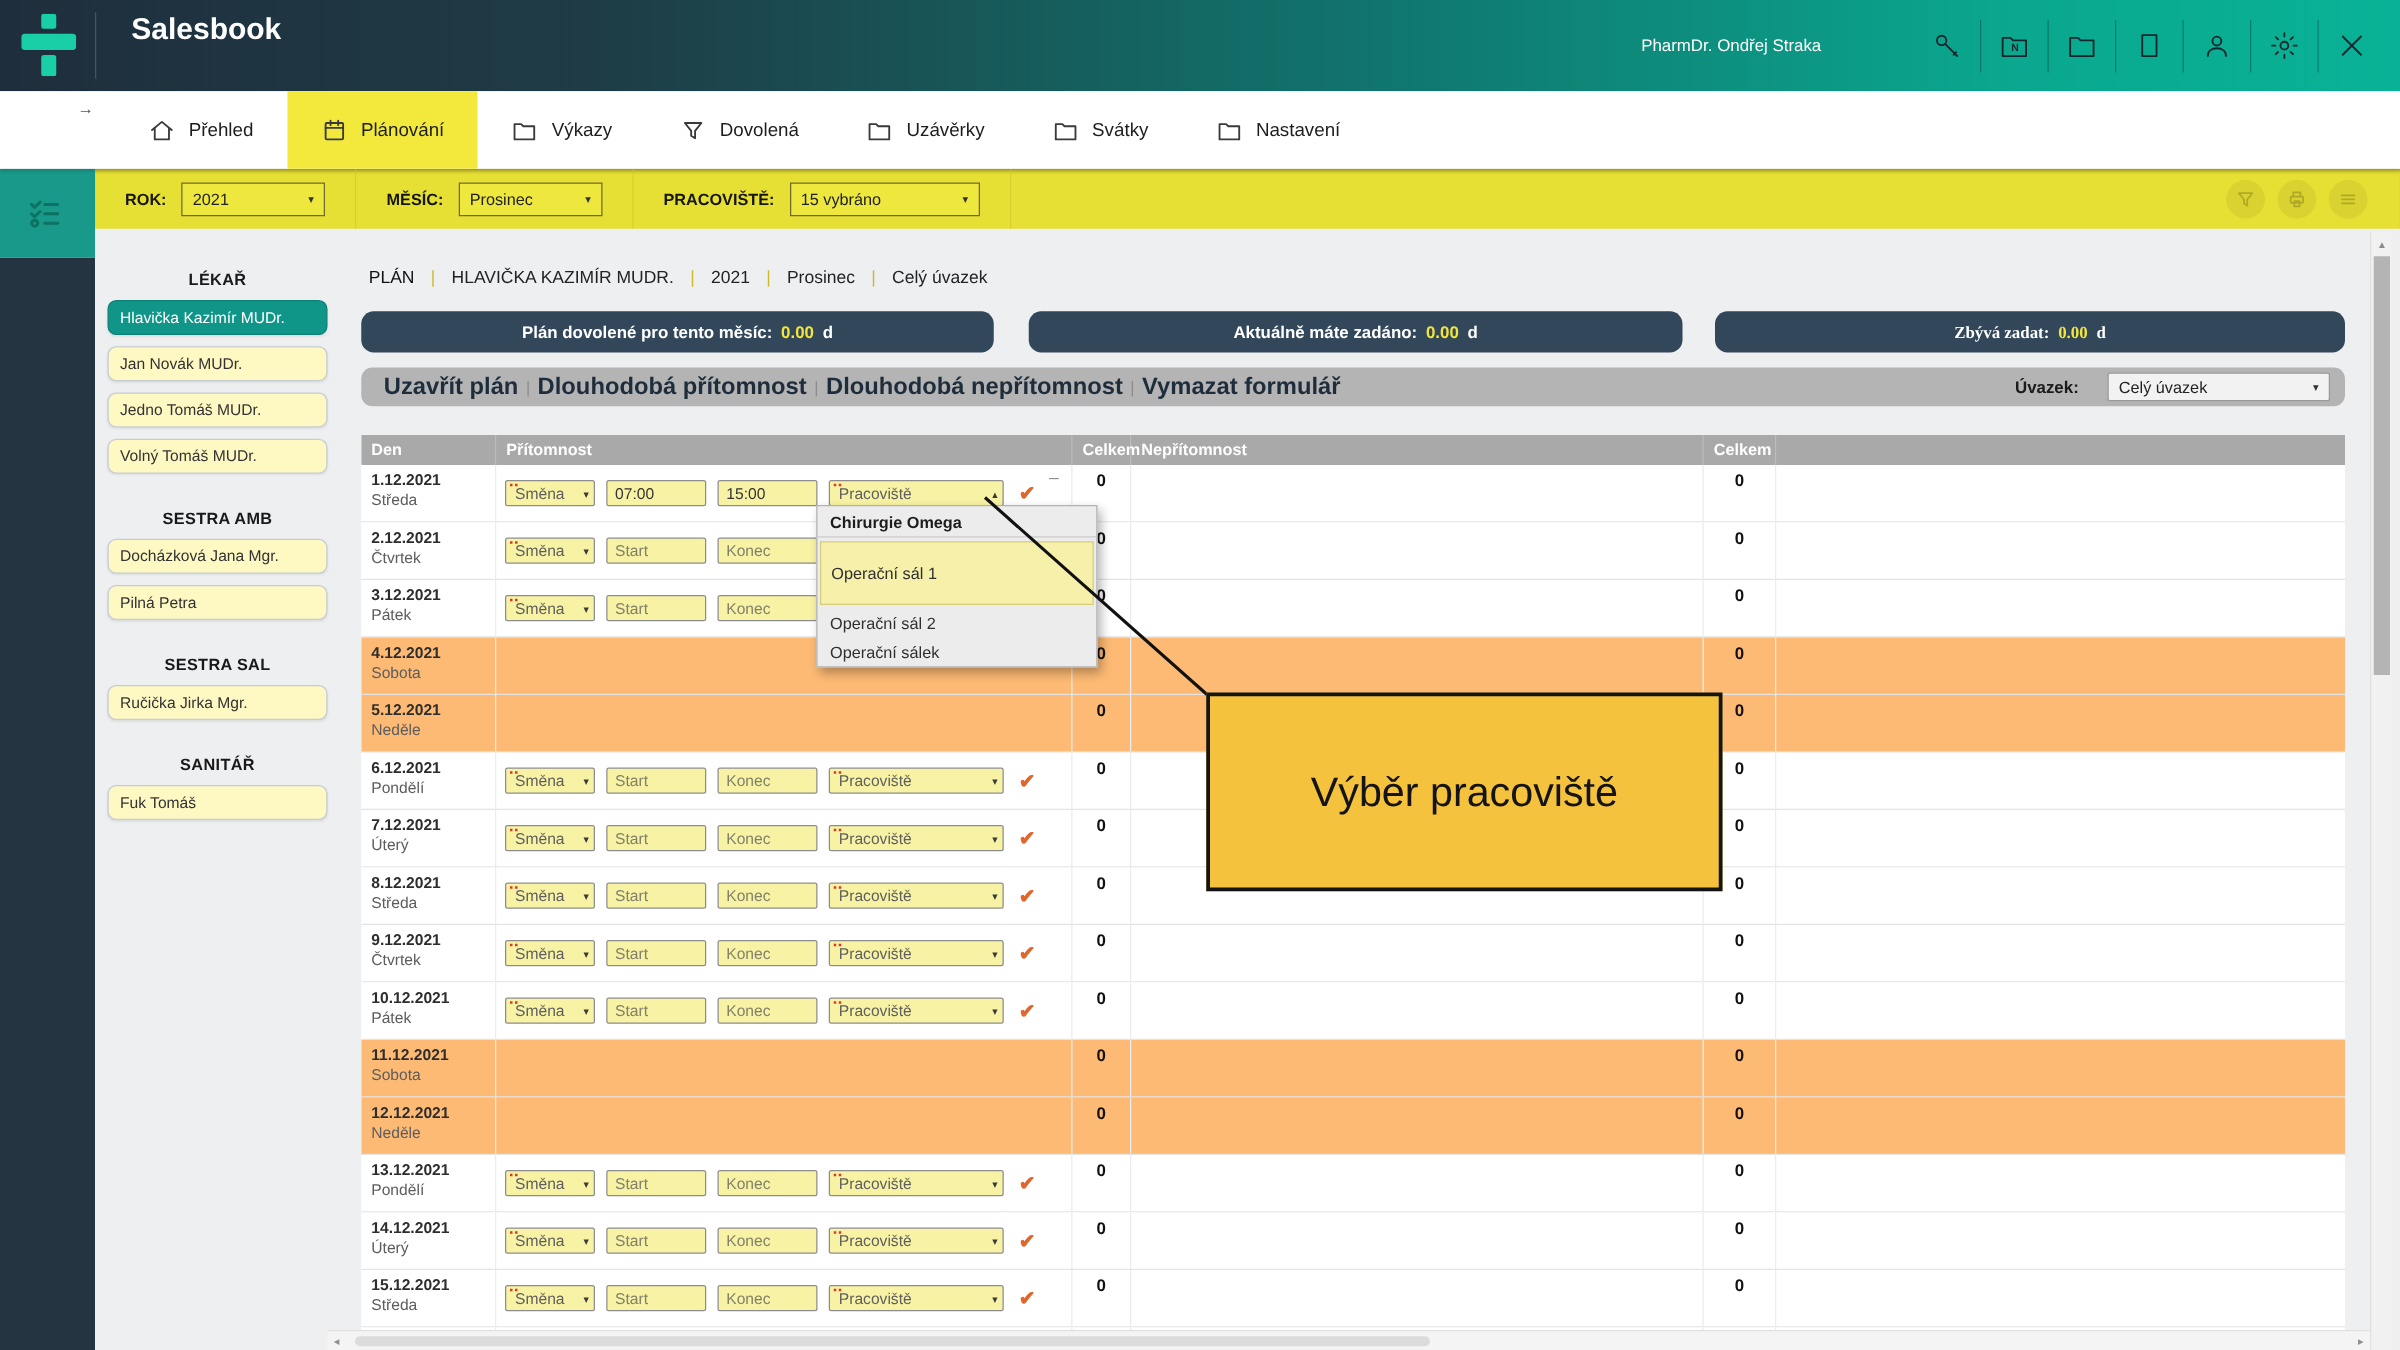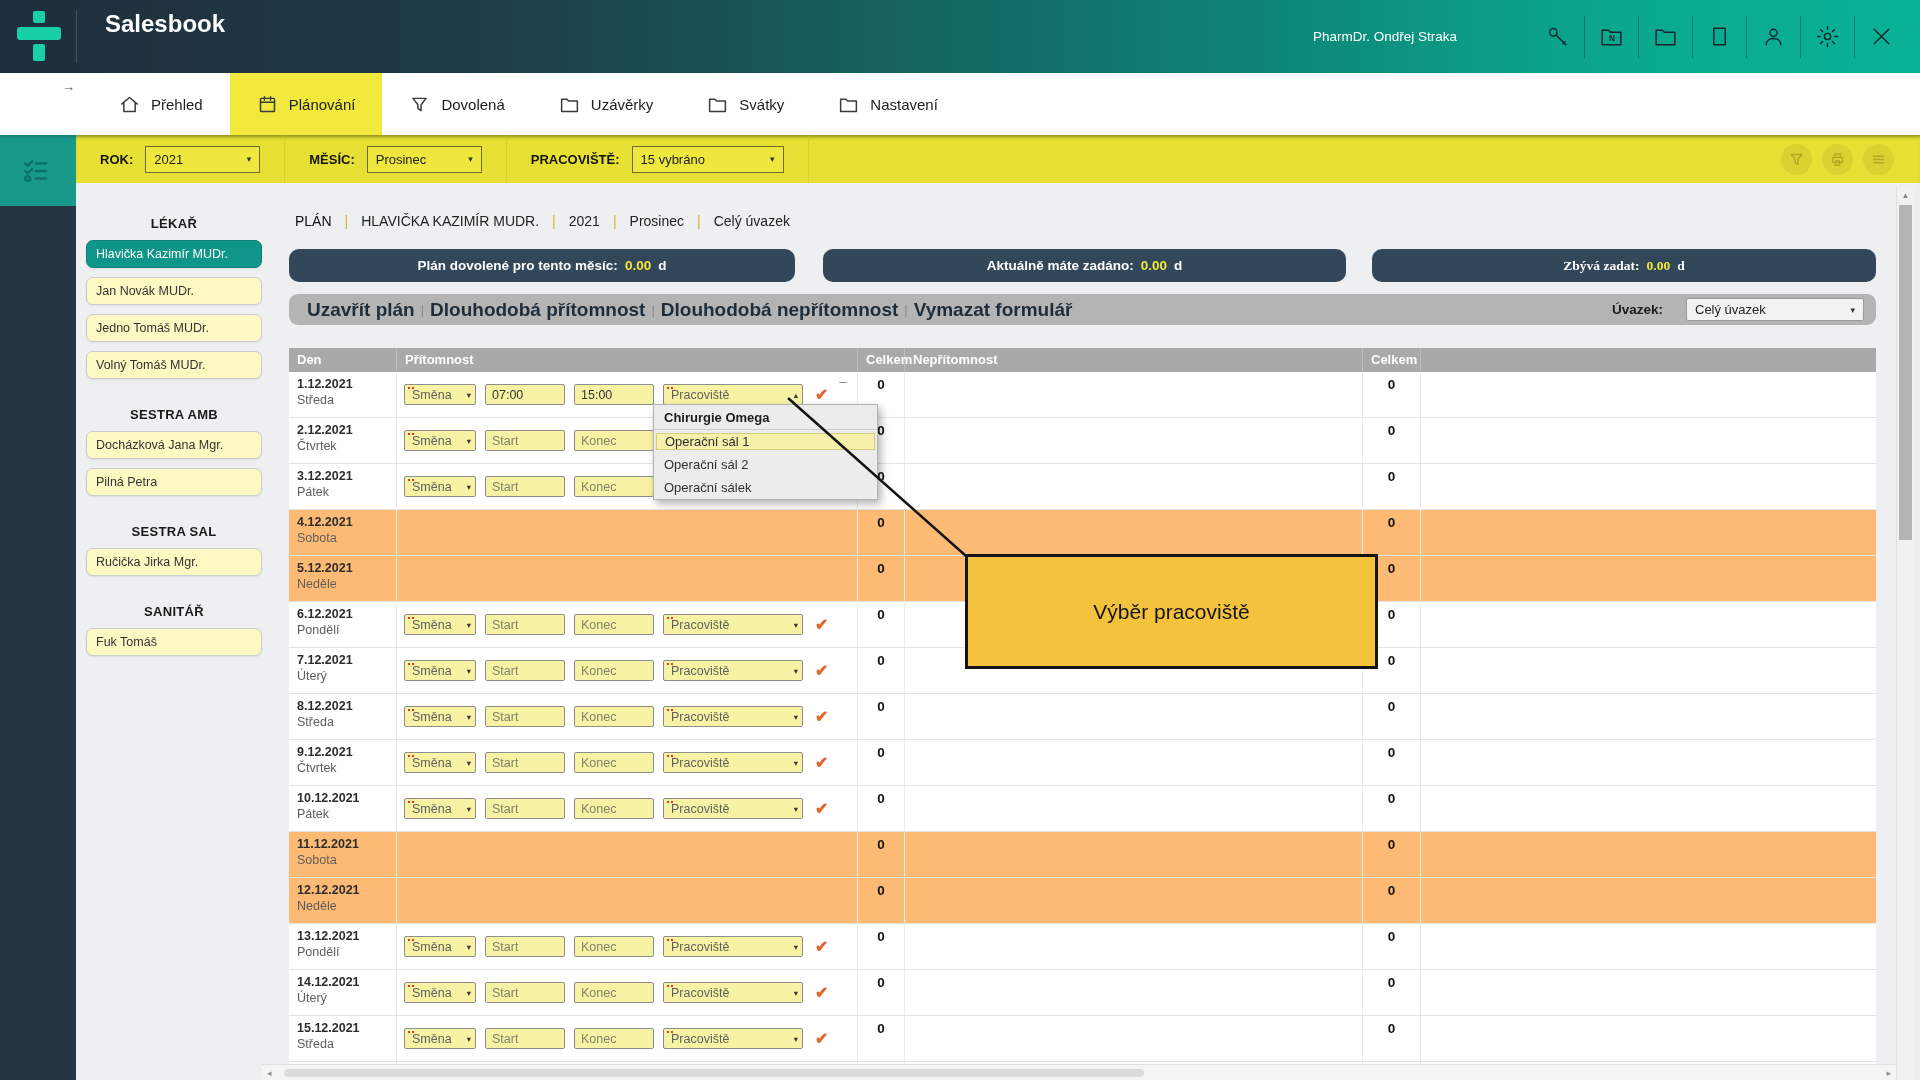--- a/index.html
+++ b/index.html
@@ -97,26 +97,26 @@
   .inp{height:21px;width:80px;background:#f8f3a4;border:1px solid #8d8d8d;border-radius:2px;box-sizing:border-box;font-size:12.5px;padding:0 6px;
     color:#333;font-family:inherit;flex:none;}
   .inp::placeholder{color:#82806a;opacity:1;}
   .check{font-size:16px;color:#e0662c;margin-left:3px;font-weight:bold;}
   .minus{position:absolute;right:10px;top:1px;font-size:14px;color:#8f8f8f;cursor:pointer;}
 
   
   .dropdown{position:absolute;left:653px;top:404px;width:223px;background:#ececec;border:1px solid #b2b2b2;box-shadow:3px 4px 8px rgba(0,0,0,0.3);z-index:30;}
   .dd-group{font-size:13px;font-weight:bold;color:#1c1c1c;padding:5px 10px 4px;border-bottom:1px solid #ccc;}
   .dd-opt{font-size:13px;color:#2f2f2f;padding:4px 10px;cursor:pointer;}
-  .dd-opt.selected{background:#f6f0ab;border:1px solid #d6cd7a;margin:3px 2px;padding:0 8px;}
+  .dd-opt.selected{background:#f6f0ab;border:1px solid #d6cd7a;margin:3px 2px;padding:17px 8px;}
 
   
   .leader-svg{position:absolute;left:784px;top:394px;z-index:31;pointer-events:none;}
-  .callout{position:absolute;left:965px;top:554px;width:413px;height:115px;background:#f5c23d;border:3px solid #141414;box-sizing:border-box;
-    display:flex;align-items:center;justify-content:center;font-size:21px;color:#141414;z-index:32;}
+  .callout{position:absolute;left:965px;top:554px;width:413px;height:159px;background:#f5c23d;border:3px solid #141414;box-sizing:border-box;
+    display:flex;align-items:center;justify-content:center;font-size:33px;color:#141414;z-index:32;}
 
   
   .vscroll{position:absolute;left:1896px;top:186px;width:17px;height:894px;background:#f1f1f1;border-left:1px solid #e0e0e0;z-index:6;}
   .vscroll .sarrow{display:block;text-align:center;font-size:8px;color:#8a8a8a;padding-top:5px;}
   .vthumb{position:absolute;left:2px;top:19px;width:13px;height:335px;background:#b4b4b4;}
   .hscroll{position:absolute;left:262px;top:1064px;width:1634px;height:16px;background:#f4f4f4;border-top:1px solid #e0e0e0;display:flex;
     align-items:center;justify-content:space-between;padding:0 5px;box-sizing:border-box;z-index:6;}
   .hscroll .sarrow{font-size:9px;color:#8f8f8f;}
   .hthumb{position:absolute;left:22px;top:4px;width:860px;height:8px;background:#dcdcdc;border-radius:4px;}
 </style>
@@ -199,20 +199,28 @@
             <svg width="21" height="21" viewBox="0 0 24 24" fill="none" stroke="currentColor" stroke-width="1.7" stroke-linecap="round" stroke-linejoin="round">
               <rect x="4" y="5" width="16" height="15" rx="1"></rect>
               <path d="M4 9.5h16M8.5 3v4M15.5 3v4"></path>
             </svg>
           </span>
           <span class="tlabel">Plánování</span>
         </div>
         <div class="tab">
           <span class="ticon">
             <svg width="21" height="21" viewBox="0 0 24 24" fill="none" stroke="currentColor" stroke-width="1.7" stroke-linecap="round" stroke-linejoin="round">
+              <path d="M3 6h6l2 2h10v12H3z"></path>
+            </svg>
+          </span>
+          <span class="tlabel">Výkazy</span>
+        </div>
+        <div class="tab">
+          <span class="ticon">
+            <svg width="21" height="21" viewBox="0 0 24 24" fill="none" stroke="currentColor" stroke-width="1.7" stroke-linecap="round" stroke-linejoin="round">
               <path d="M4.5 5h15l-5.7 7.2V19l-3.6-2.4v-4.4L4.5 5z"></path>
             </svg>
           </span>
           <span class="tlabel">Dovolená</span>
         </div>
         <div class="tab">
           <span class="ticon">
             <svg width="21" height="21" viewBox="0 0 24 24" fill="none" stroke="currentColor" stroke-width="1.7" stroke-linecap="round" stroke-linejoin="round">
               <path d="M3 6h6l2 2h10v12H3z"></path>
             </svg>

